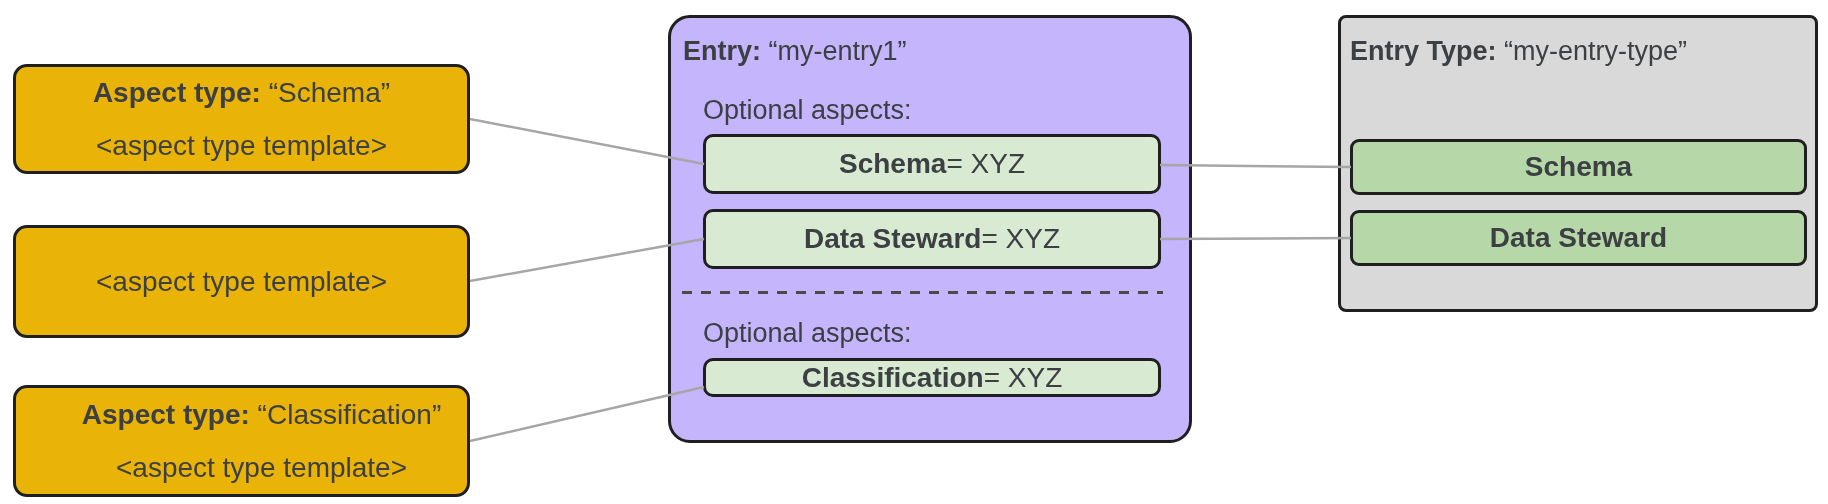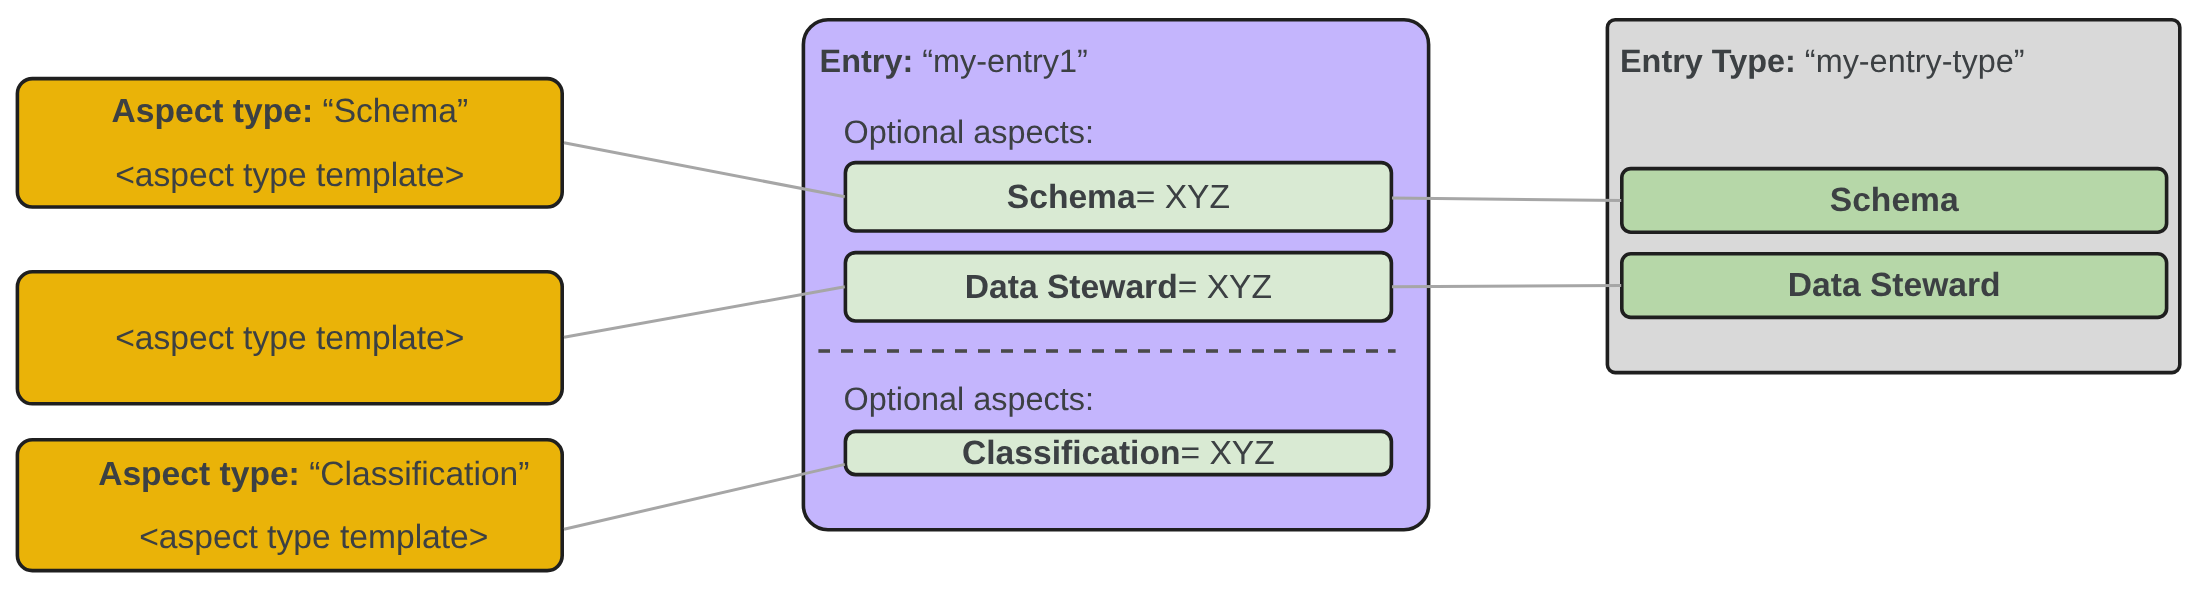--- a/index.html
+++ b/index.html
@@ -23,21 +23,21 @@
     border-radius: 14px;
     display: flex; flex-direction: column;
     align-items: center; justify-content: center;
     gap: 21px;
     font-size: 28px;
     text-align: center;
     z-index: 2;
   }
   #aspect-card-0 { top: 64px;  height: 110px; }
   #aspect-card-1 { top: 225px; height: 113px; }
-  #aspect-card-2 { top: 365px; height: 112px; padding-left: 40px; }
+  #aspect-card-2 { top: 385px; height: 112px; padding-left: 40px; }
 
   
   .entry-card {
     position: absolute;
     left: 668px; top: 15px; width: 524px; height: 428px;
     box-sizing: border-box;
     background: #c4b5fd;
     border: 3px solid #1f1f1f;
     border-radius: 22px;
     z-index: 1;

